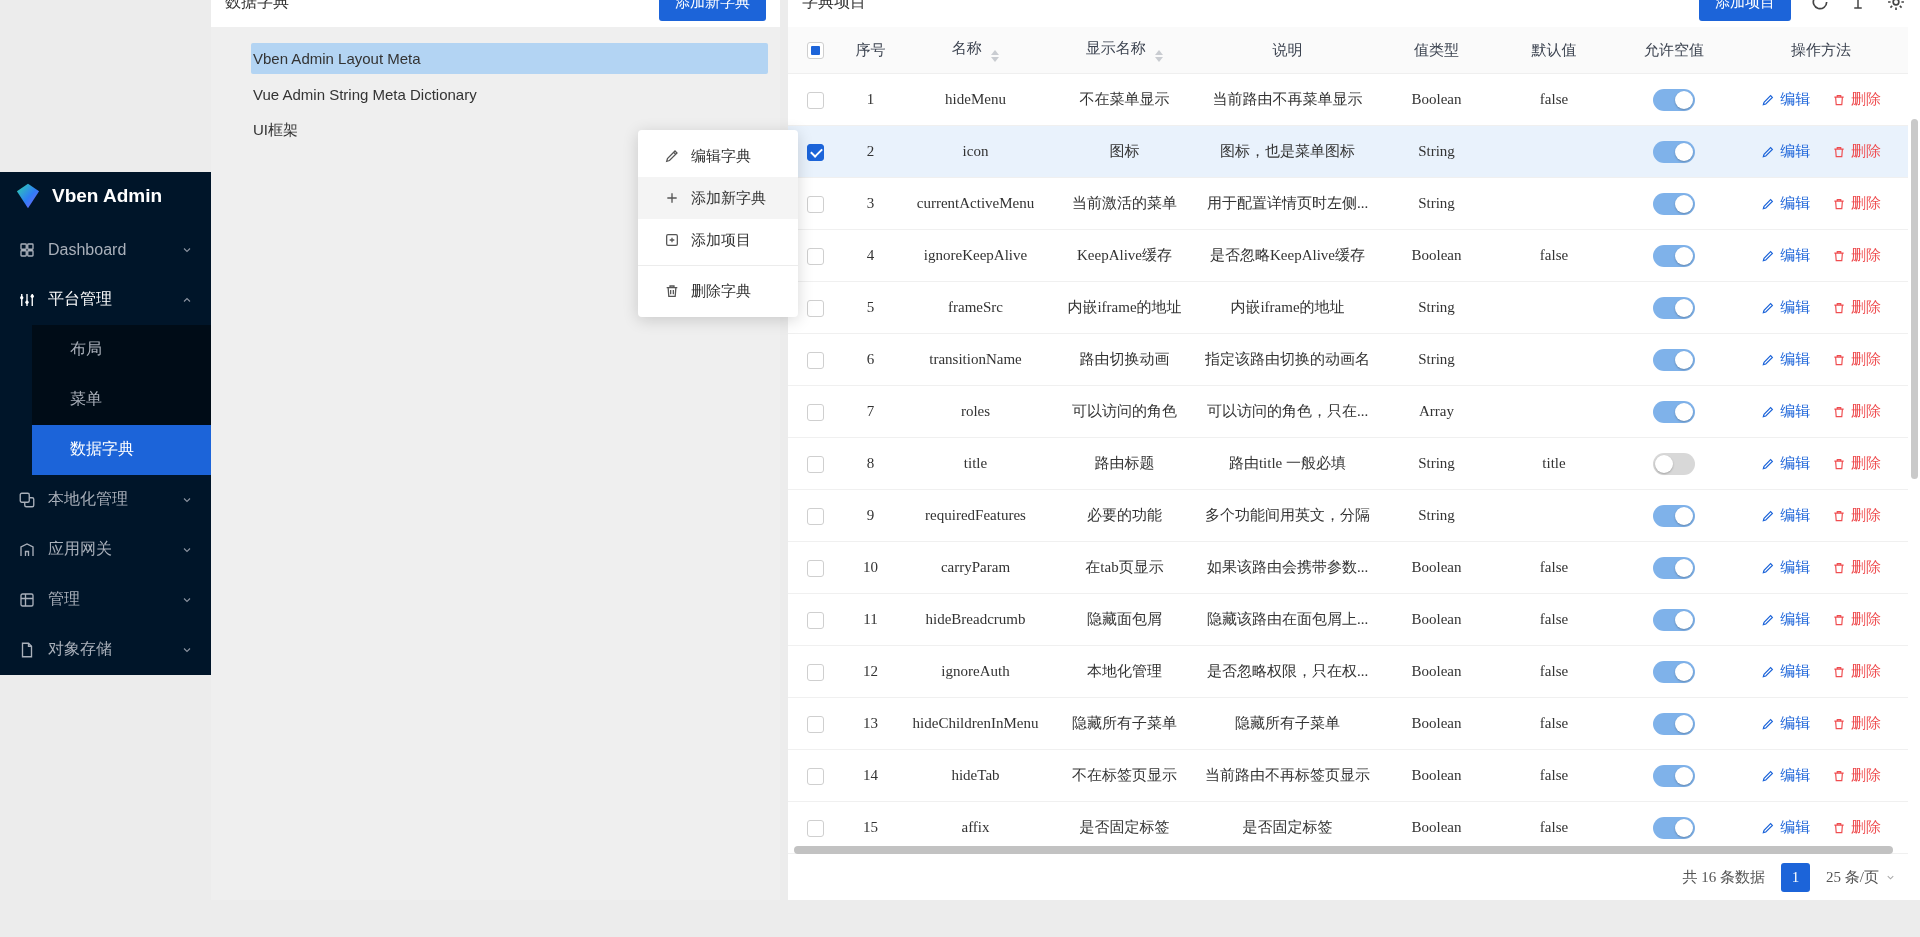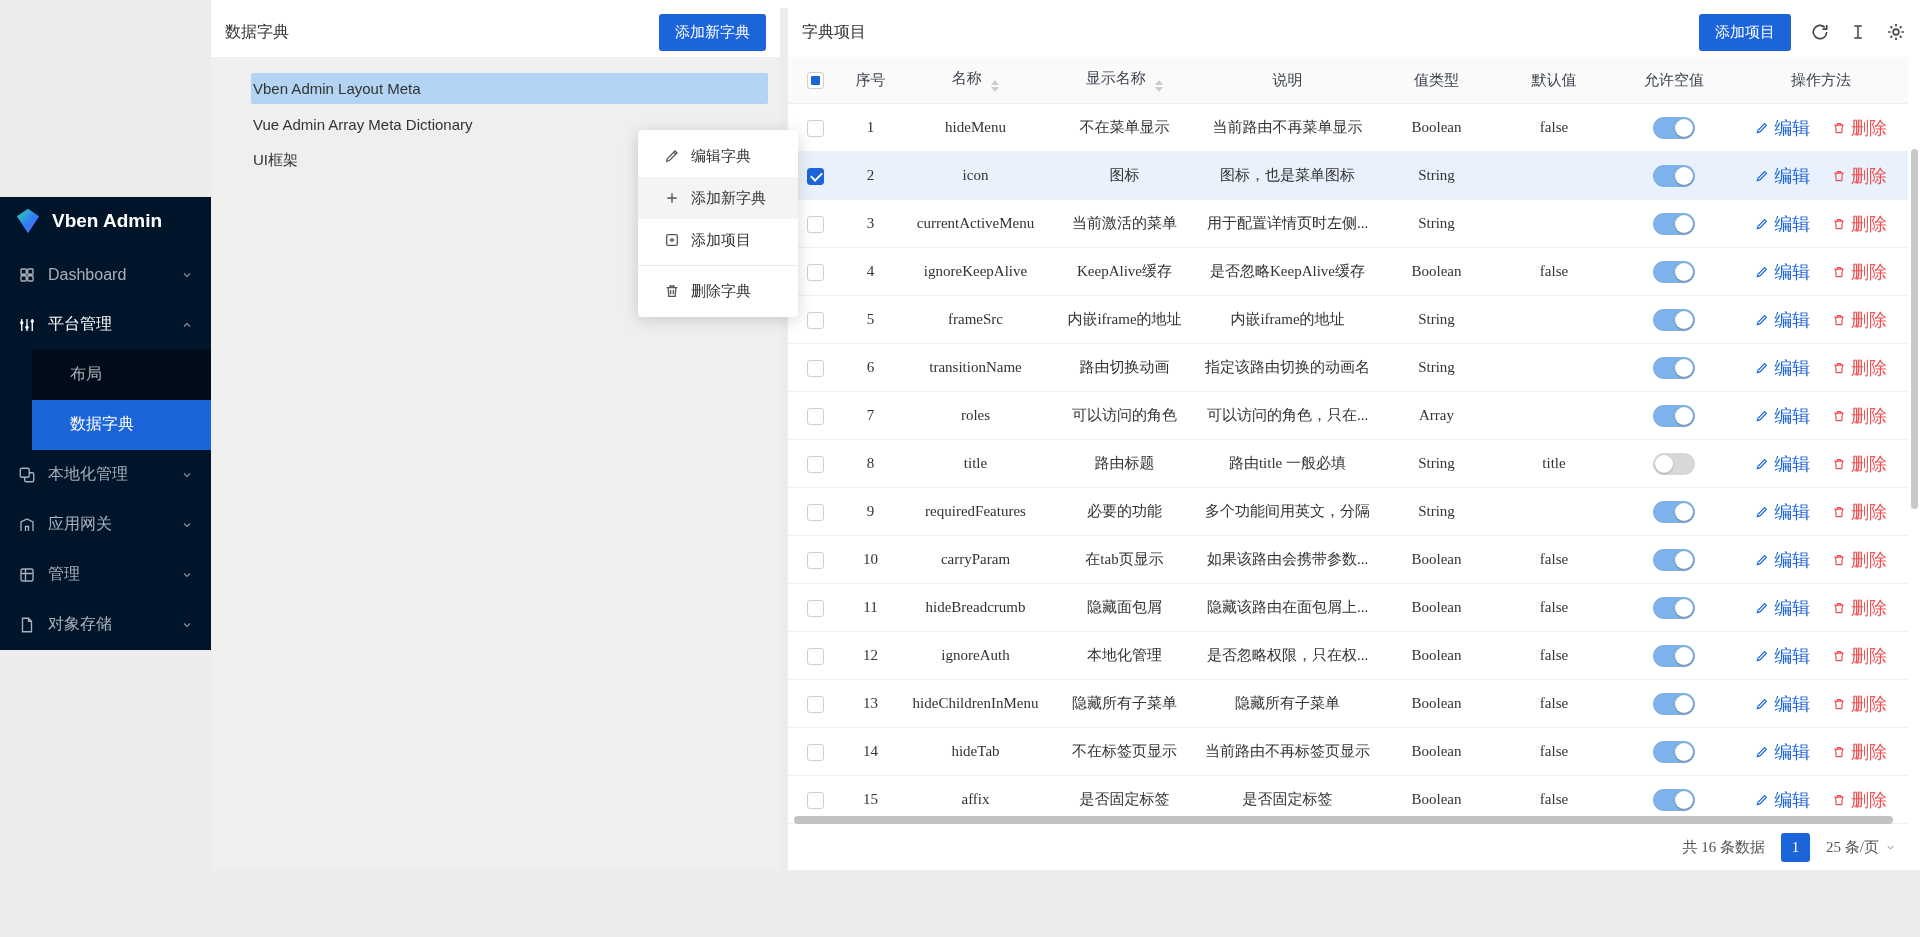--- a/index.html
+++ b/index.html
@@ -73,21 +73,21 @@
   .cb{width:17px;height:17px;border:1px solid #cfcfcf;border-radius:3px;display:inline-block;background:#fff;position:relative;vertical-align:middle;cursor:pointer;}
   .cb.checked{background:var(--accent);border-color:var(--accent);}
   .cb.checked::after{content:"";position:absolute;left:5px;top:1px;width:5px;height:9px;border:solid #fff;border-width:0 2px 2px 0;transform:rotate(45deg);}
   .cb.indeterminate::after{content:"";position:absolute;inset:3px;background:var(--accent);border-radius:1px;}
 
   .switch{width:42px;height:22px;border-radius:11px;background:var(--toggle-on);display:inline-block;position:relative;vertical-align:middle;cursor:pointer;}
   .switch .knob{position:absolute;top:2px;right:2px;width:18px;height:18px;border-radius:50%;background:#fff;box-shadow:0 1px 2px rgba(0,0,0,.25);}
   .switch.off{background:var(--toggle-off);}
   .switch.off .knob{left:2px;right:auto;}
 
-  .row-link{display:inline-flex;align-items:center;gap:5px;font-size:18px;cursor:pointer;margin:8px 9px;text-decoration:none;}
+  .row-link{display:inline-flex;align-items:center;gap:5px;font-size:15px;cursor:pointer;margin:16px 9px;text-decoration:none;}
   .row-link.edit{color:var(--accent);}
   .row-link.del{color:var(--danger);}
 
   .vscroll-thumb{position:absolute;right:2px;top:92px;width:7px;height:360px;border-radius:4px;background:#c9c9c9;cursor:grab;}
   .hscroll{position:absolute;left:6px;right:16px;bottom:0;height:8px;}
   .hscroll .thumb{height:100%;width:99%;border-radius:4px;background:#c2c2c2;cursor:grab;}
 
   .pagination{height:46px;flex:0 0 46px;display:flex;align-items:center;justify-content:flex-end;gap:16px;padding:0 24px;font-size:15px;color:#555;}
   .page-btn{min-width:29px;height:29px;background:var(--accent);color:#fff;border-radius:3px;display:flex;align-items:center;justify-content:center;cursor:pointer;}
   .page-size{display:flex;align-items:center;gap:6px;cursor:pointer;color:#555;}
@@ -152,20 +152,23 @@
         <span class="mi-arrow">
             <svg width="12" height="12" viewBox="0 0 24 24" fill="none" stroke="currentColor" stroke-width="2.2">
               <path d="M6 15l6-6 6 6"></path>
             </svg>
           </span>
       </div>
       <div class="submenu">
         <div class="menu-item">
           <span class="mi-label">布局</span>
         </div>
+        <div class="menu-item">
+          <span class="mi-label">菜单</span>
+        </div>
         <div class="menu-item active">
           <span class="mi-label">数据字典</span>
         </div>
       </div>
       <div class="menu-item">
         <span class="mi-icon">
             <svg width="18" height="18" viewBox="0 0 24 24" fill="none" stroke="currentColor" stroke-width="1.8">
               <rect x="3" y="3" width="12" height="12" rx="2"></rect>
               <path d="M15 9h4a2 2 0 0 1 2 2v8a2 2 0 0 1-2 2h-8a2 2 0 0 1-2-2v-4"></path>
             </svg>
@@ -280,21 +283,21 @@
 
     <div class="content">
 
       <section class="left-panel">
         <div class="panel-header">
           <span class="panel-title">数据字典</span>
           <button class="btn-primary">添加新字典</button>
         </div>
         <div class="tree">
           <div class="tree-item selected">Vben Admin Layout Meta</div>
-          <div class="tree-item">Vue Admin Array Meta Dictionary</div>
+          <div class="tree-item">Vue Admin String Meta Dictionary</div>
           <div class="tree-item">UI框架</div>
         </div>
       </section>
 
       <section class="right-panel">
         <div class="panel-header">
           <span class="panel-title">字典项目</span>
           <div class="toolbar">
             <button class="btn-primary">添加项目</button>
             <span class="icon-btn">

